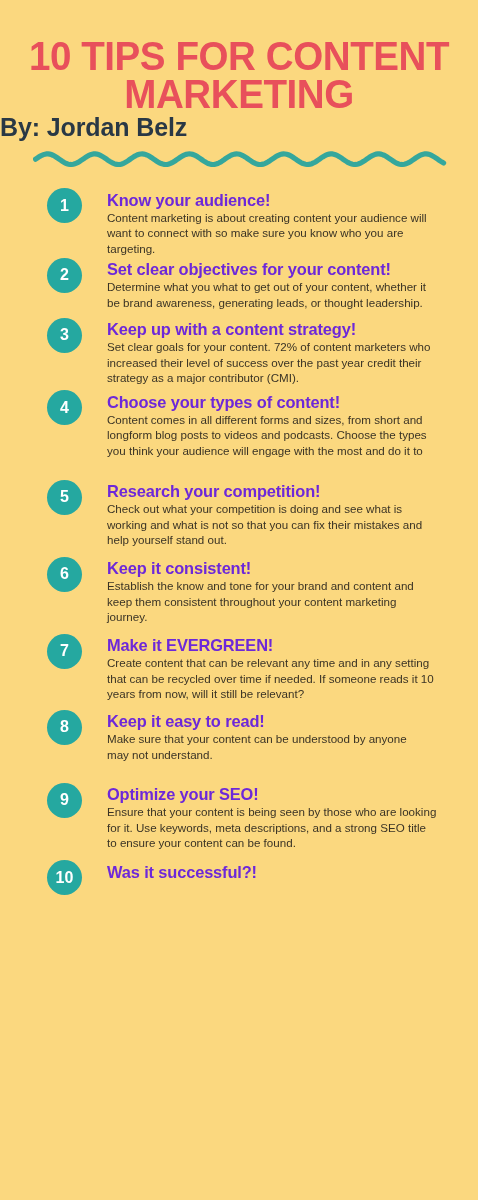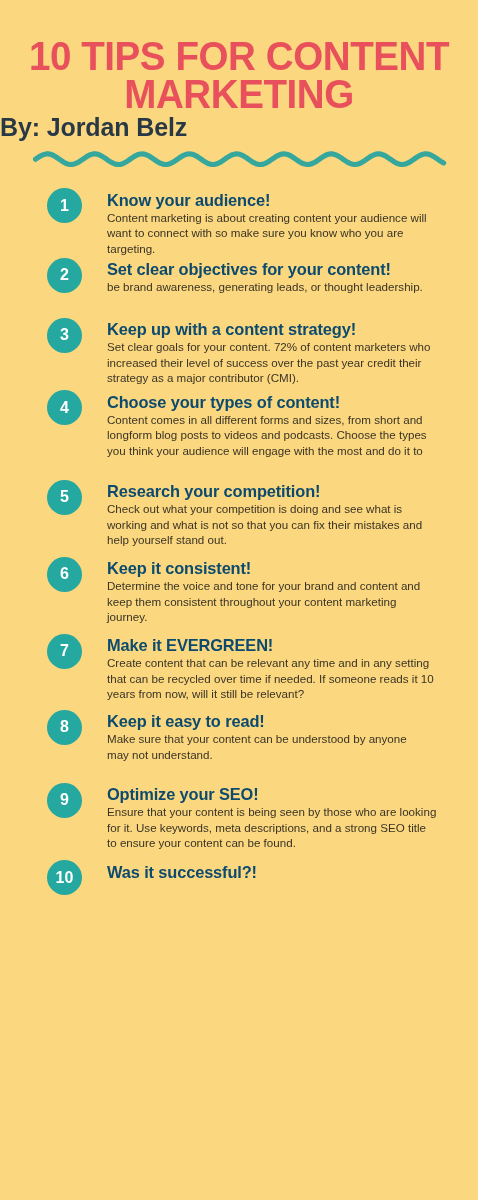--- a/index.html
+++ b/index.html
@@ -14,21 +14,21 @@
   .title>div{transform:scaleX(0.94);transform-origin:50% 50%;}
   .subtitle{position:absolute;left:0;width:478px;text-align:left;
             color:#293845;font-weight:bold;font-size:25px;line-height:25px;top:114.5px;
             letter-spacing:-0.12px;}
 
   .tip{position:absolute;left:0;width:478px;}
   .num{position:absolute;left:47px;top:-2.5px;width:35px;height:35px;border-radius:50%;
        background:#25A8A0;color:#fff;font-weight:bold;font-size:16px;
        display:flex;align-items:center;justify-content:center;line-height:1;}
   .tbody{position:absolute;left:107px;width:326px;}
-  .h{color:#0c4a6e;font-weight:bold;font-size:16.4px;line-height:19px;margin:0;letter-spacing:-0.13px;}
+  .h{color:#6d28d9;font-weight:bold;font-size:16.4px;line-height:19px;margin:0;letter-spacing:-0.13px;}
   .p{color:#3A3325;font-size:11.6px;line-height:15.55px;margin:0;}
   .pl{display:block;white-space:nowrap;}
 
   .teal-band{position:absolute;left:0;top:1092px;width:478px;height:108px;background:#3CB0A6;}
   .credits{position:absolute;left:25px;top:1130px;color:#fff;font-weight:bold;
            font-size:15px;line-height:15px;letter-spacing:0.2px;}
   svg{display:block;}
 </style>
 </head>
 <body>
@@ -60,20 +60,21 @@
           </div>
         </div>
       </div>
       <div class="tip" style="top: 260.2px;">
         <div class="num">
           <span>2</span>
         </div>
         <div class="tbody">
           <div class="h">Set clear objectives for your content!</div>
           <div class="p">
+            <span class="pl">Determine what you what to get out of your content, whether it</span>
             <span class="pl">be brand awareness, generating leads, or thought leadership.</span>
           </div>
         </div>
       </div>
       <div class="tip" style="top: 320px;">
         <div class="num">
           <span>3</span>
         </div>
         <div class="tbody">
           <div class="h">Keep up with a content strategy!</div>
@@ -110,21 +111,21 @@
           </div>
         </div>
       </div>
       <div class="tip" style="top: 559.4px;">
         <div class="num">
           <span>6</span>
         </div>
         <div class="tbody">
           <div class="h">Keep it consistent!</div>
           <div class="p">
-            <span class="pl">Determine the voice and tone for your brand and content and</span>
+            <span class="pl">Establish the know and tone for your brand and content and</span>
             <span class="pl">keep them consistent throughout your content marketing</span>
             <span class="pl">journey.</span>
           </div>
         </div>
       </div>
       <div class="tip" style="top: 636px;">
         <div class="num">
           <span>7</span>
         </div>
         <div class="tbody">

